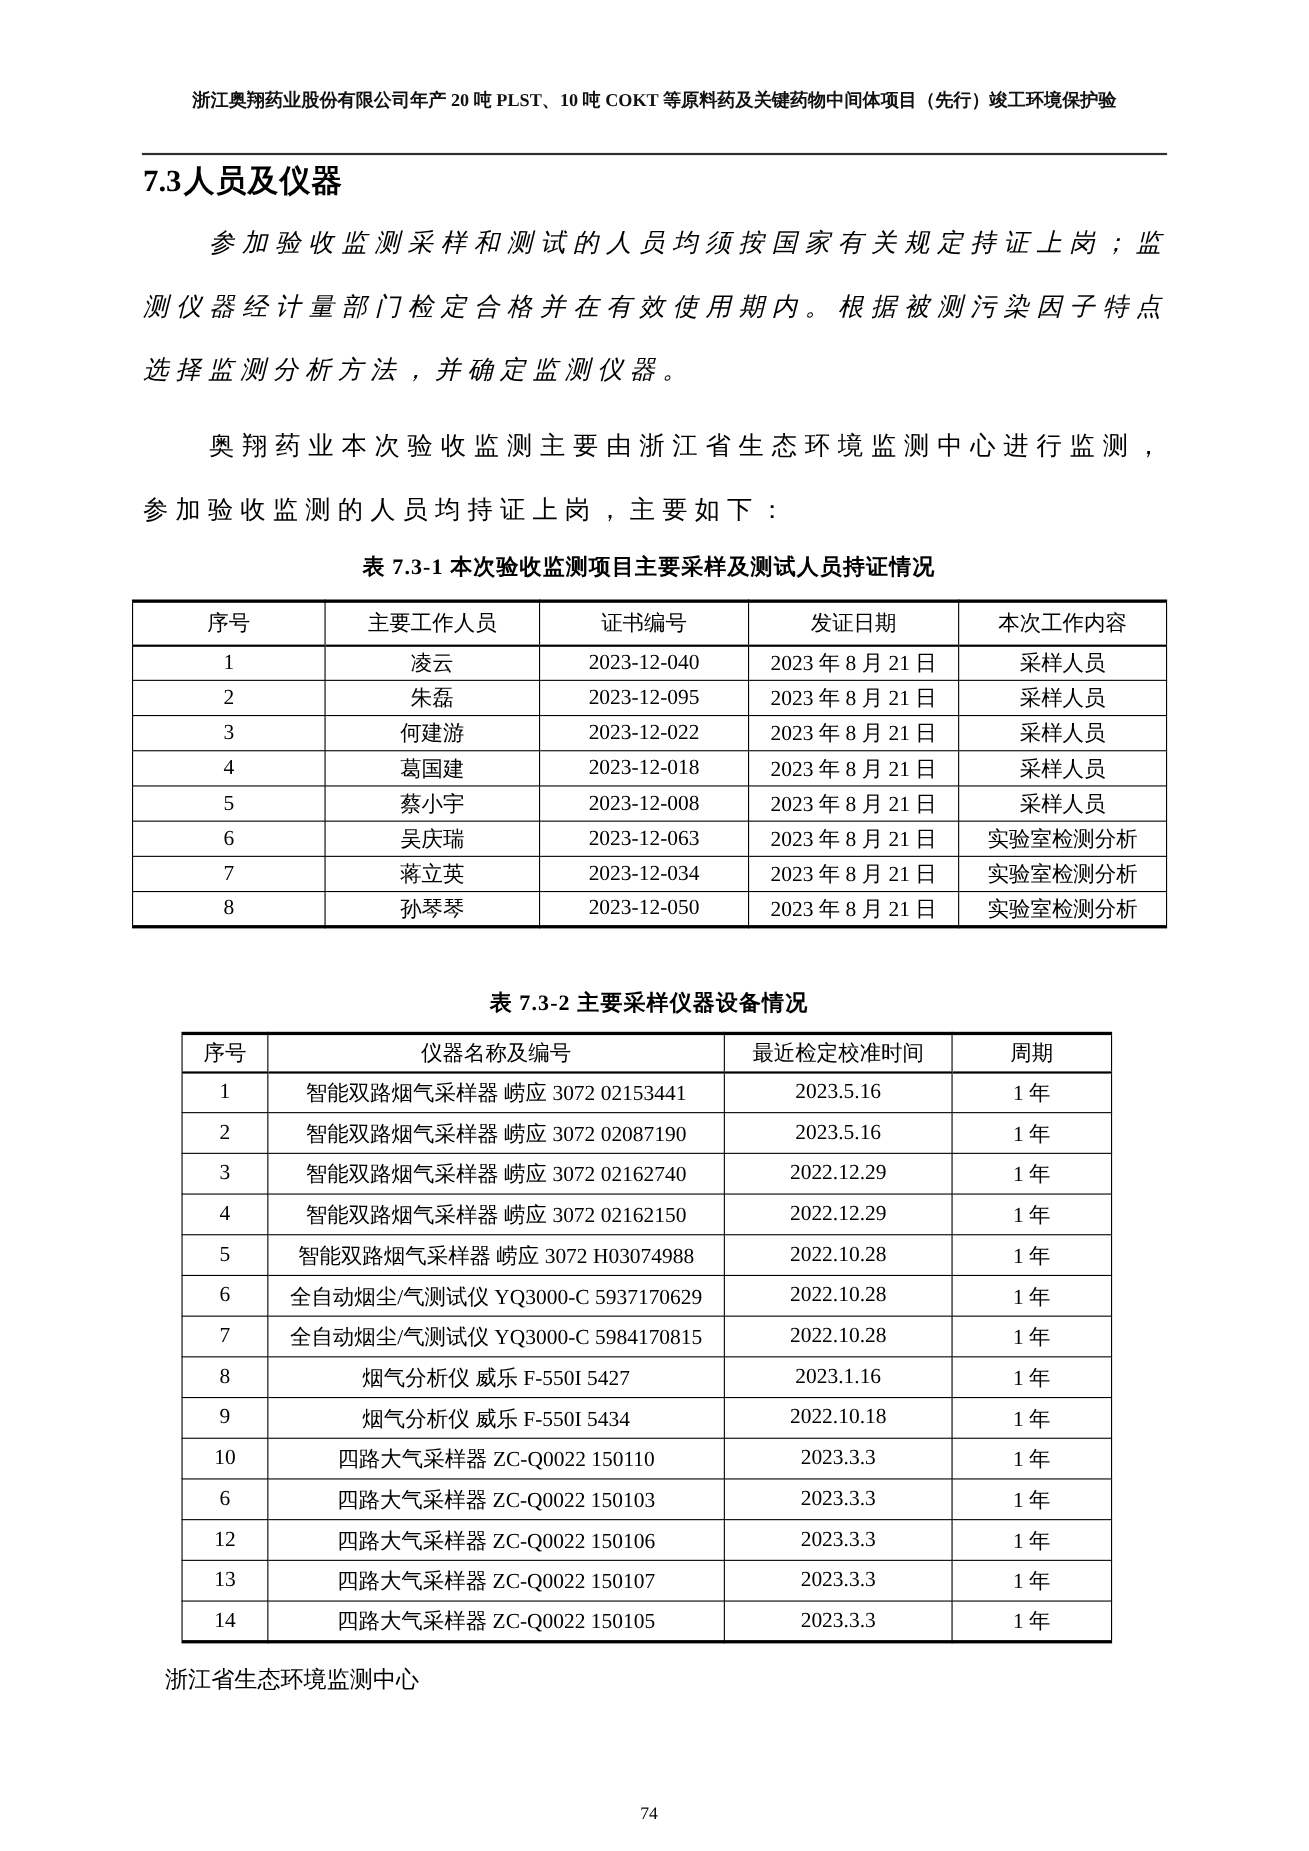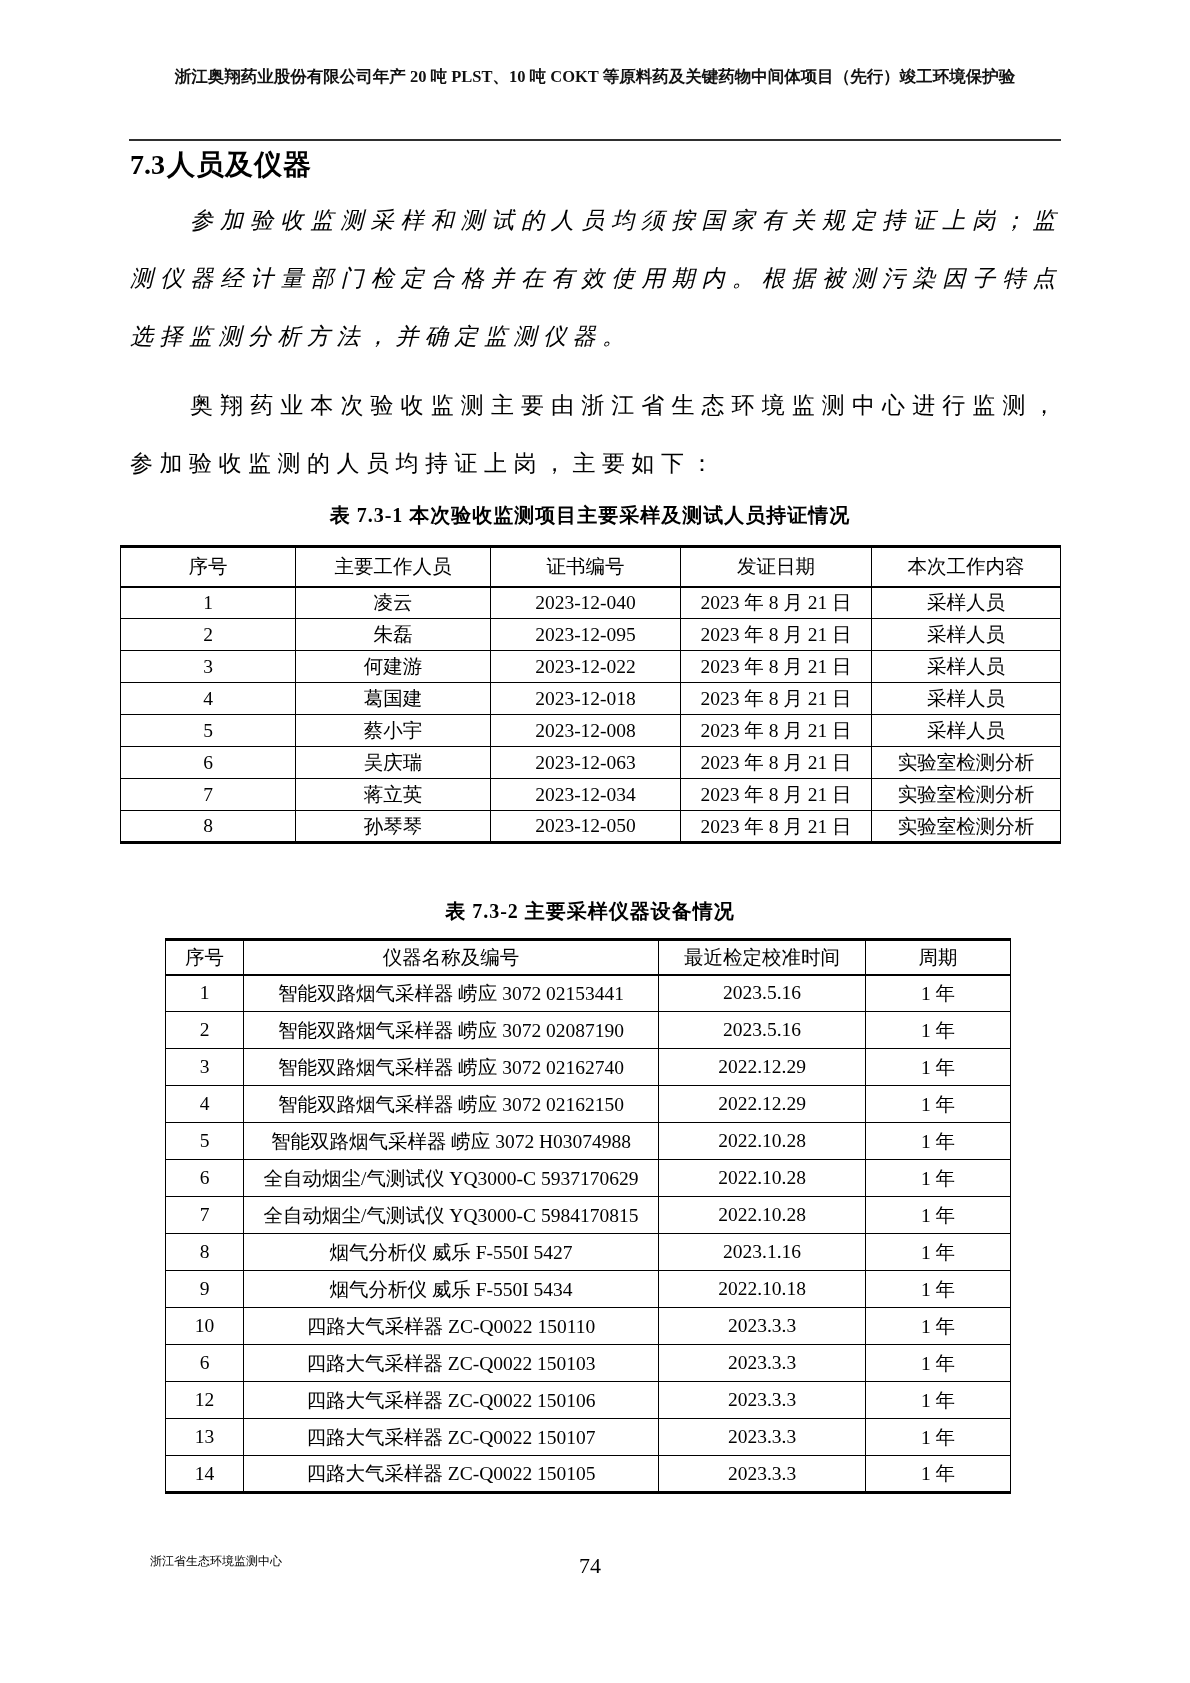--- a/index.html
+++ b/index.html
@@ -10,21 +10,21 @@
     height: 1683px;
     background: #ffffff;
     margin: 0 auto;
     font-family: "Liberation Serif", "DejaVu Serif", serif;
     color: #000000;
     overflow: hidden;
   }
   
   .doc-header {
     position: absolute;
-    top: 64px; left: 129px; width: 932px;
+    top: 78px; left: 129px; width: 932px;
     text-align: center;
     font-size: 16.5px;
     line-height: 1.55;
     font-weight: bold;
     color: #111;
   }
   .header-rule {
     position: absolute;
     top: 139px; left: 129px; width: 932px;
     border-top: 2.5px solid #2f2f2f;
@@ -94,28 +94,28 @@
     top: 938px; left: 165px; width: 845px;
     border-top: 3px solid #000;
     border-bottom: 3px solid #000;
   }
   .equip-table thead tr { height: 35px; }
   .equip-table thead th { border-bottom: 2px solid #000; }
   .equip-table tbody tr { height: 37px; }
   
   .footer-org {
     position: absolute;
-    top: 1553px; left: 150px;
-    font-size: 12px;
+    top: 1513px; left: 150px;
+    font-size: 21px;
   }
   .footer-page {
     position: absolute;
-    top: 1553px; left: 560px; width: 60px;
+    top: 1641px; left: 560px; width: 60px;
     text-align: center;
-    font-size: 22px;
+    font-size: 16px;
   }
 </style>
 </head>
 <body>
 
 <div class="page">
 
   <div class="doc-header">
     <div>浙江奥翔药业股份有限公司年产 20 吨 PLST、10 吨 COKT 等原料药及关键药物中间体项目（先行）竣工环境保护验</div>
   </div>

